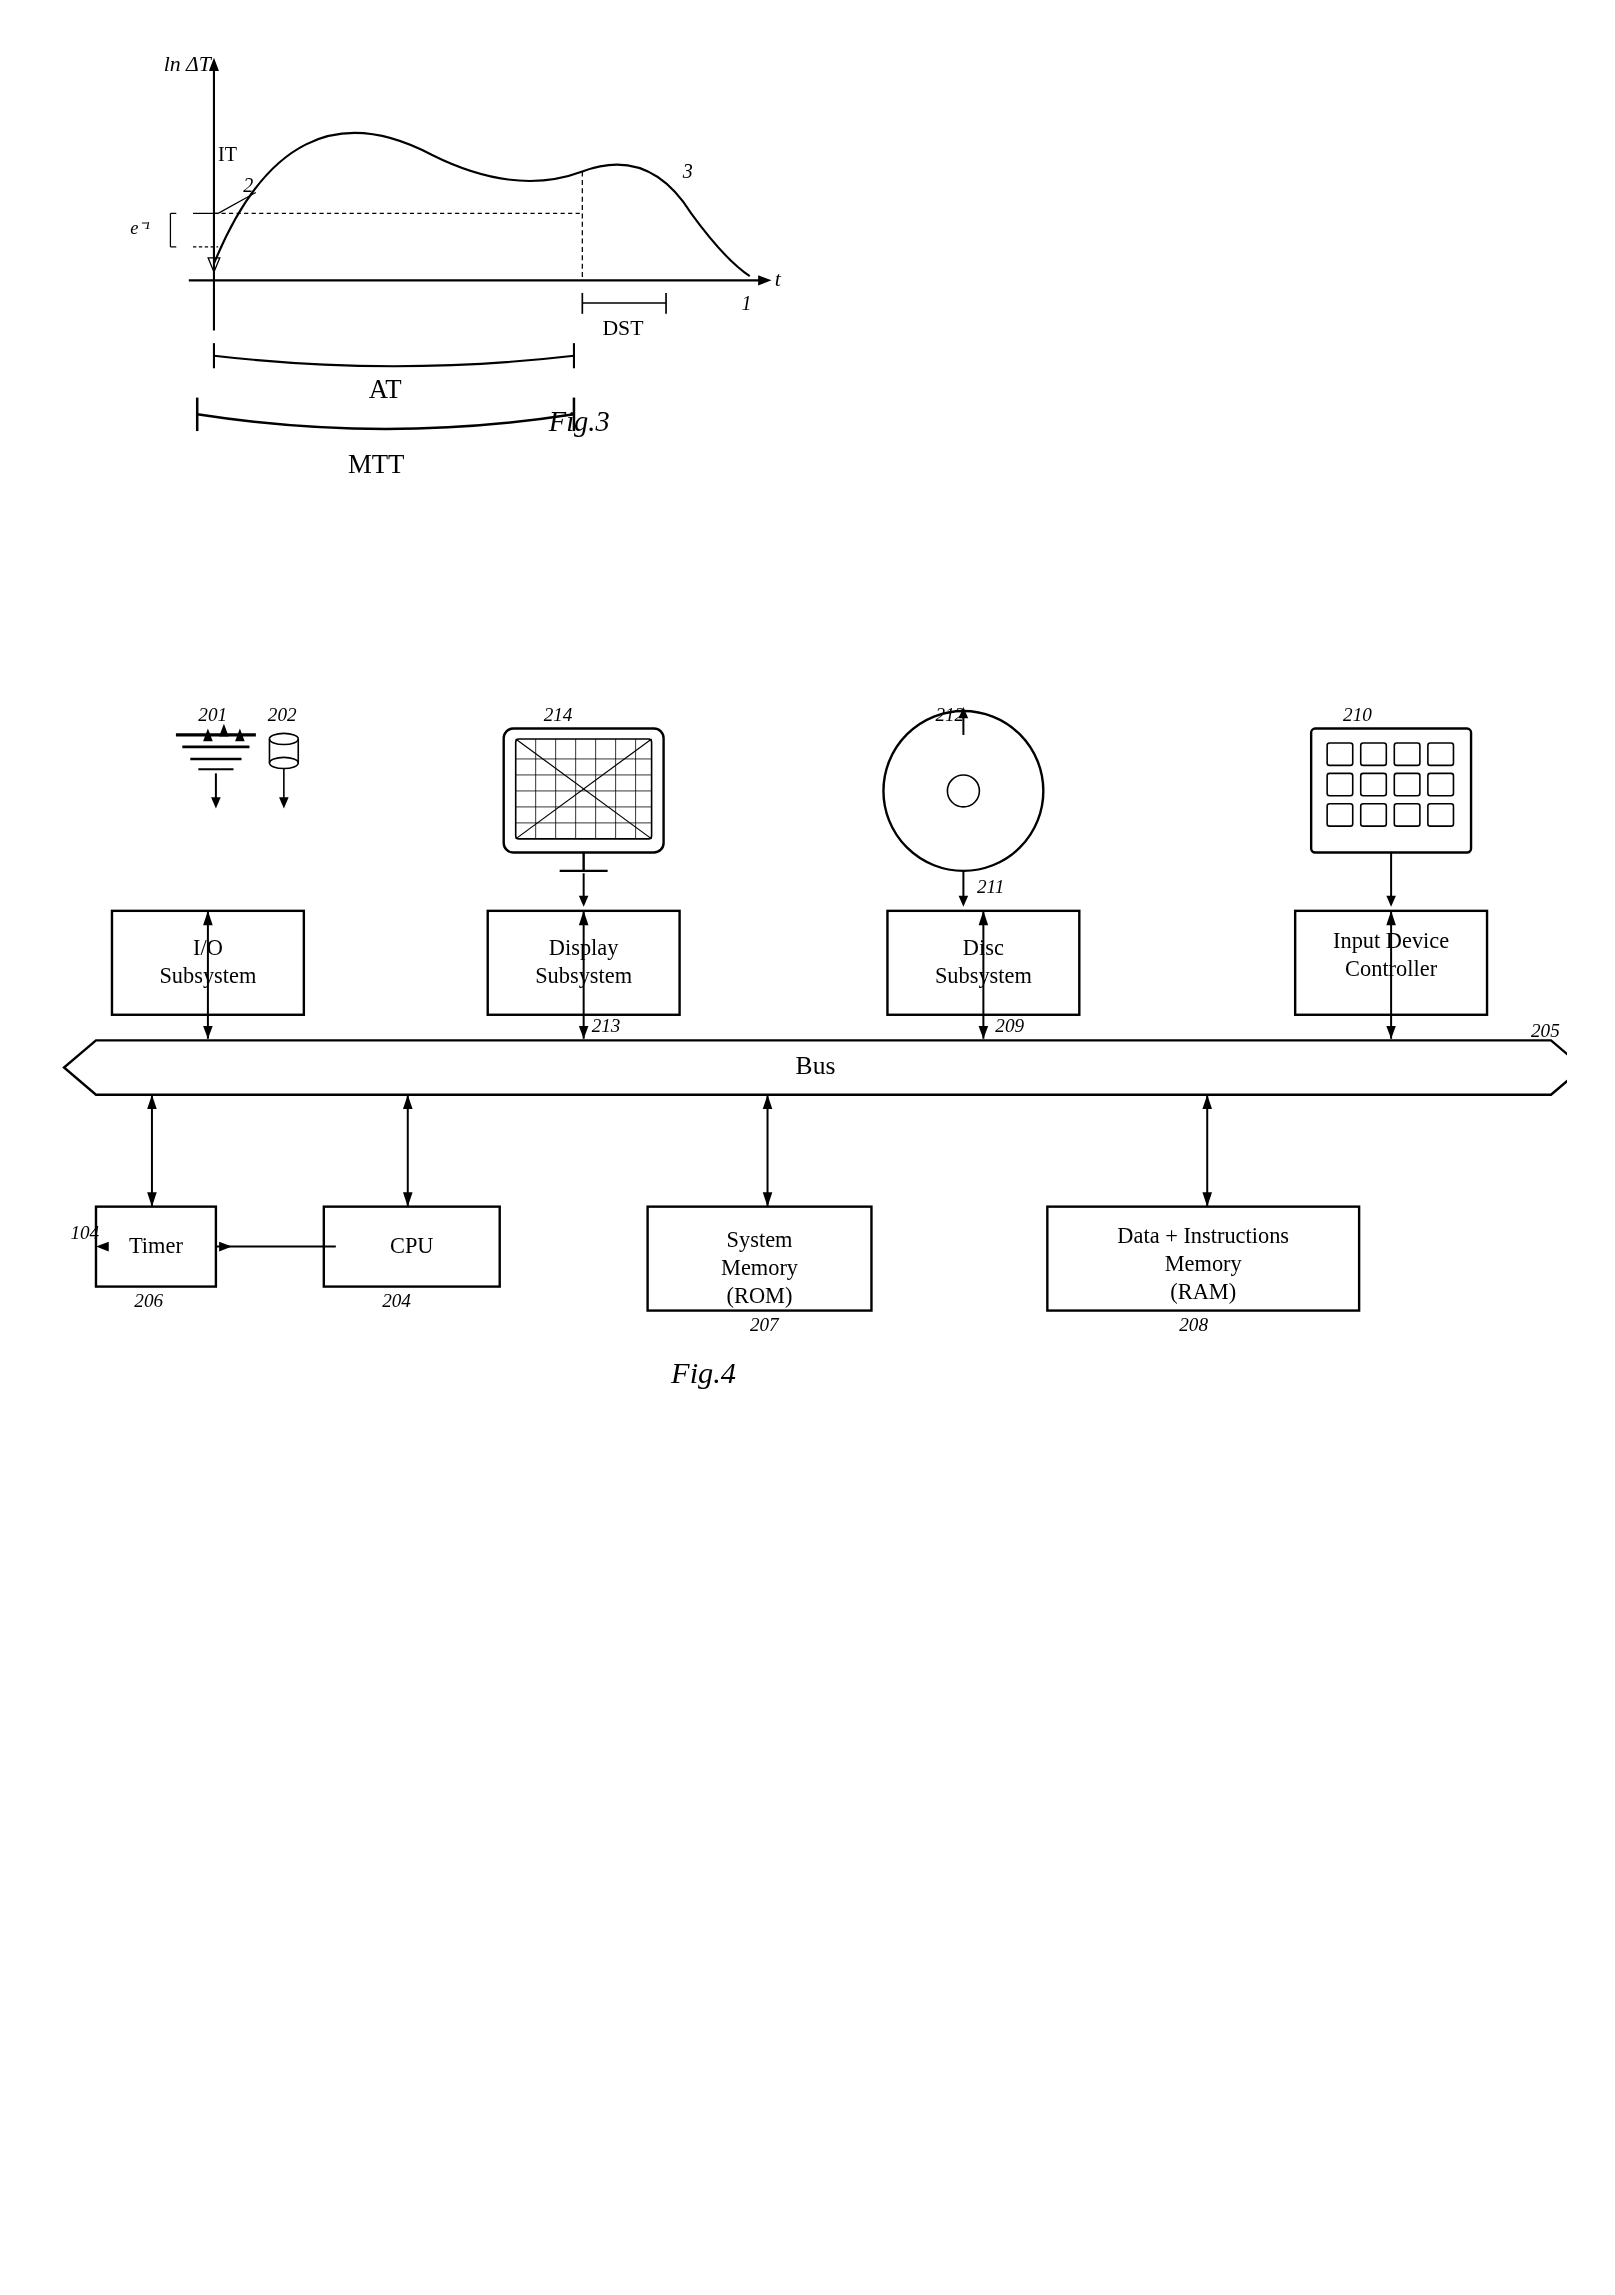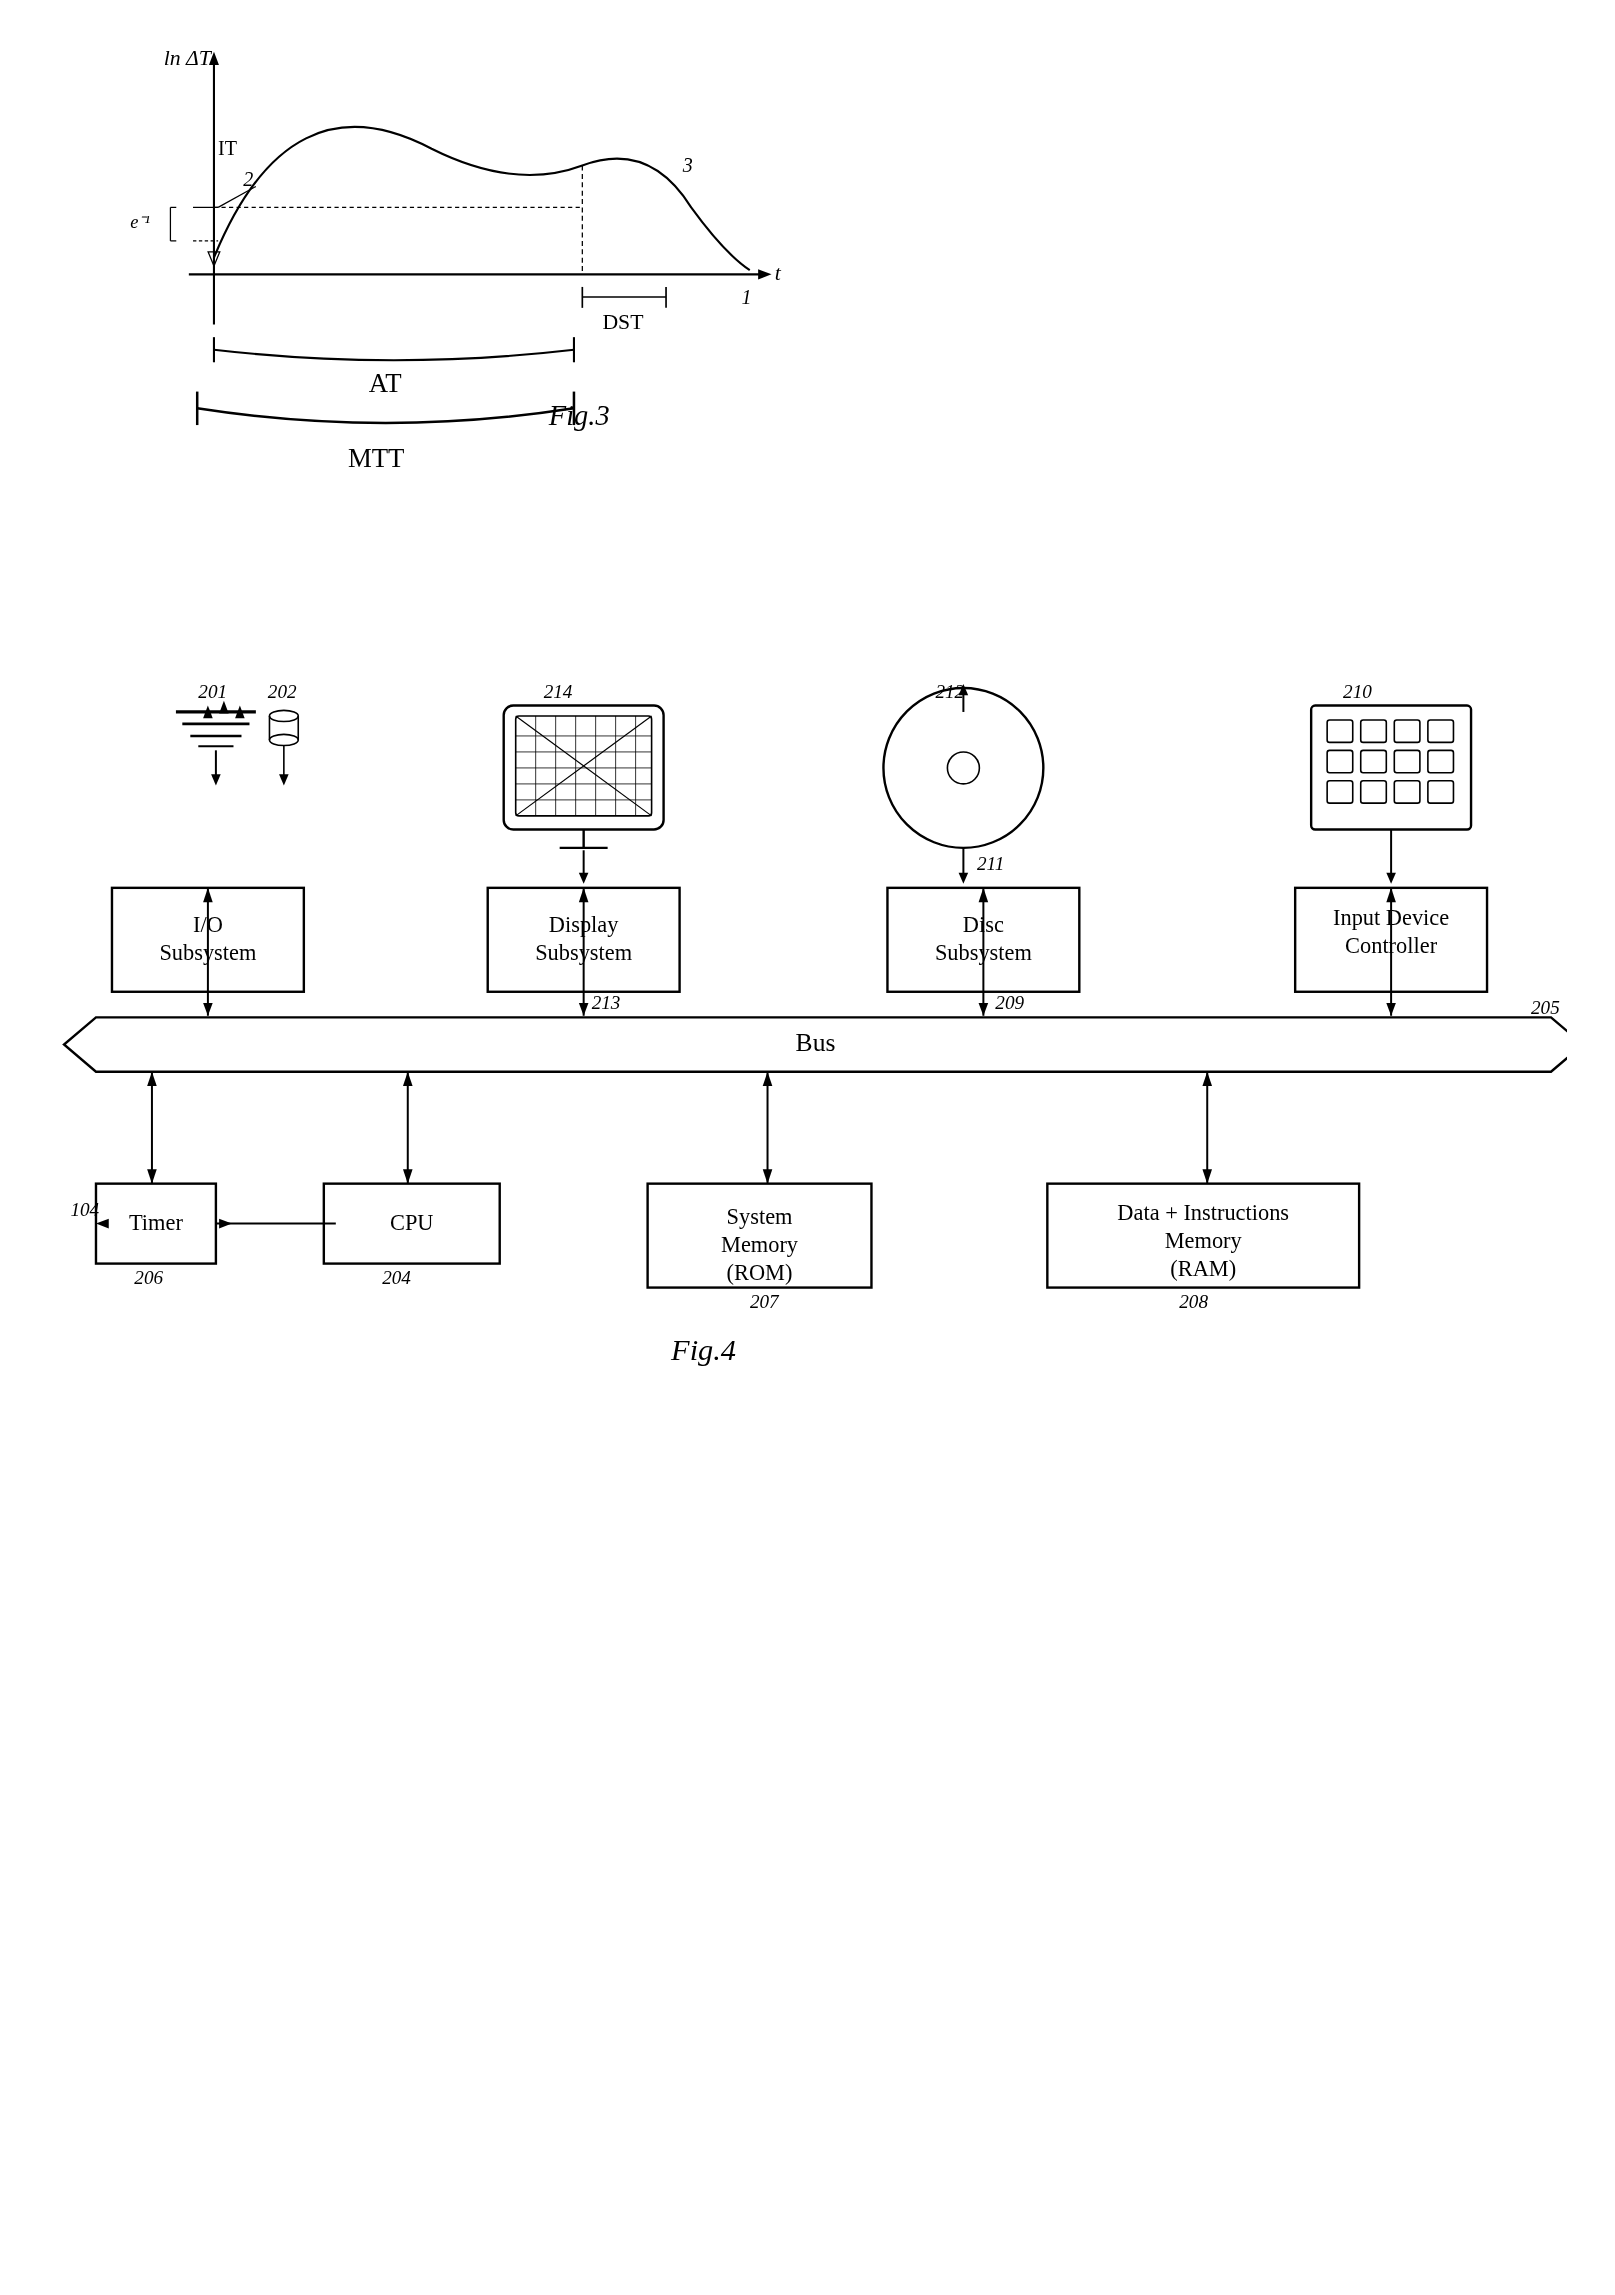--- a/index.html
+++ b/index.html
@@ -8,35 +8,35 @@
       font-family: 'Times New Roman', Times, serif;
       width: 1616px;
       min-height: 2295px;
       position: relative;
       overflow-x: hidden;
     }
 
     
     .fig3-container {
       position: absolute;
-      top: 34px;
+      top: 40px;
       left: 80px;
       width: 720px;
       height: 464px;
     }
 
     .fig3-svg {
       width: 100%;
       height: 100%;
     }
 
     
     .fig4-container {
       position: absolute;
-      top: 656px;
+      top: 679px;
       left: 48px;
       width: 1519px;
       height: 1519px;
     }
 
   </style>
 </head>
 <body>
 
 <div class="fig3-container">

